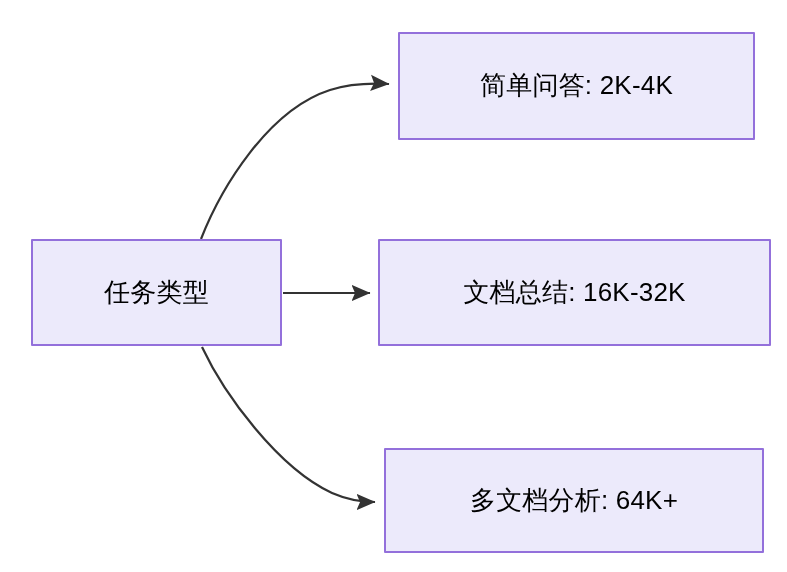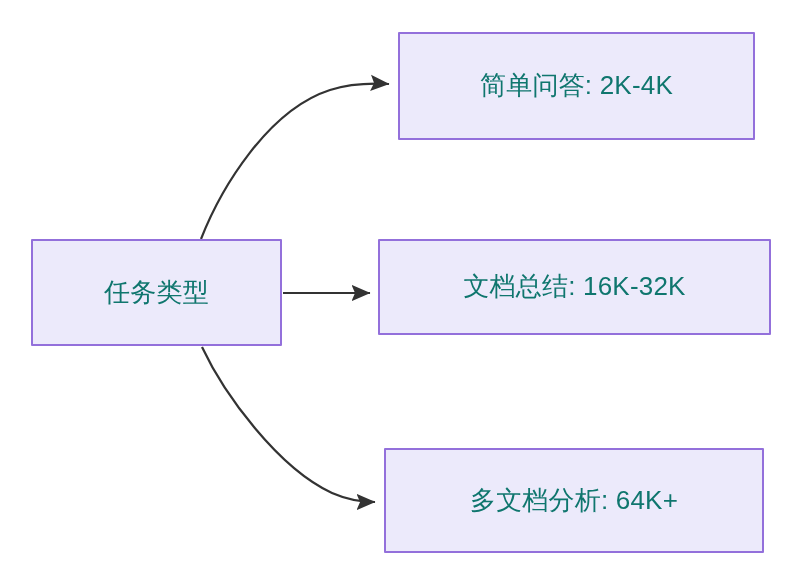--- a/index.html
+++ b/index.html
@@ -32,21 +32,21 @@
   }
   .node {
     position: absolute;
     box-sizing: border-box;
     background: #ECEAFB;
     border: 2px solid #9370DB;
     border-radius: 1px;
     display: flex;
     align-items: center;
     justify-content: center;
-    color: #0f766e;
+    color: #000000;
     font-size: 26px;
     line-height: 1.2;
     letter-spacing: 0.2px;
     white-space: nowrap;
   }
   .node-label {
     display: block;
   }
   #node-root {
     left: 31px;
@@ -58,21 +58,21 @@
   #node-simple-qa {
     left: 398px;
     top: 32px;
     width: 357px;
     height: 108px;
   }
   #node-doc-summary {
     left: 378px;
     top: 239px;
     width: 393px;
-    height: 96px;
+    height: 107px;
   }
   #node-multi-doc {
     left: 384px;
     top: 448px;
     width: 380px;
     height: 105px;
   }
 </style>
 </head>
 <body>

